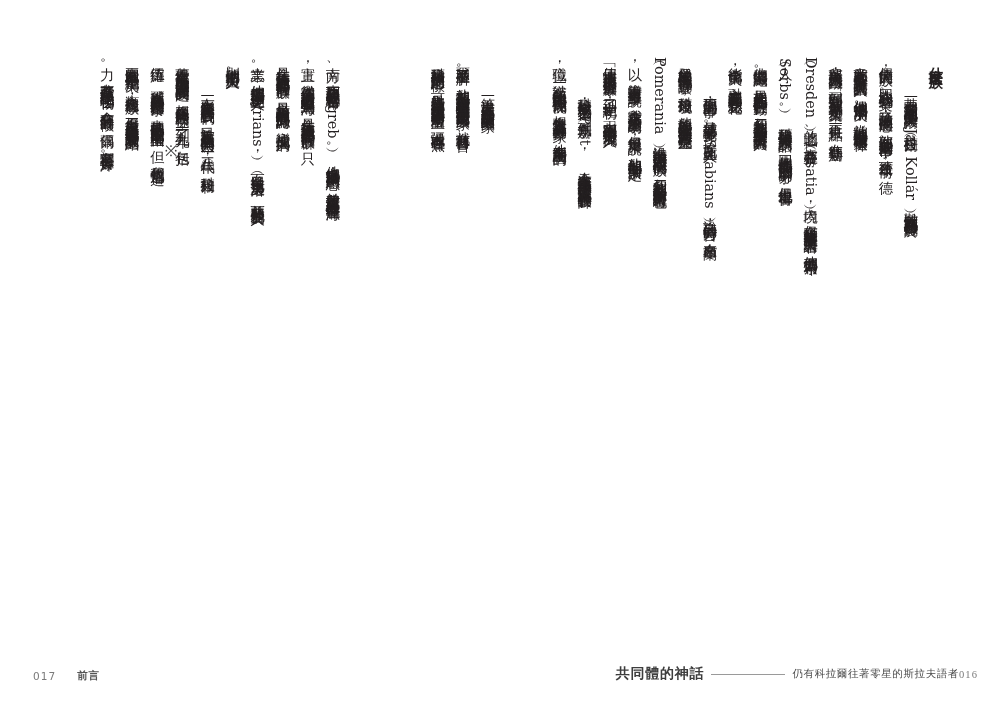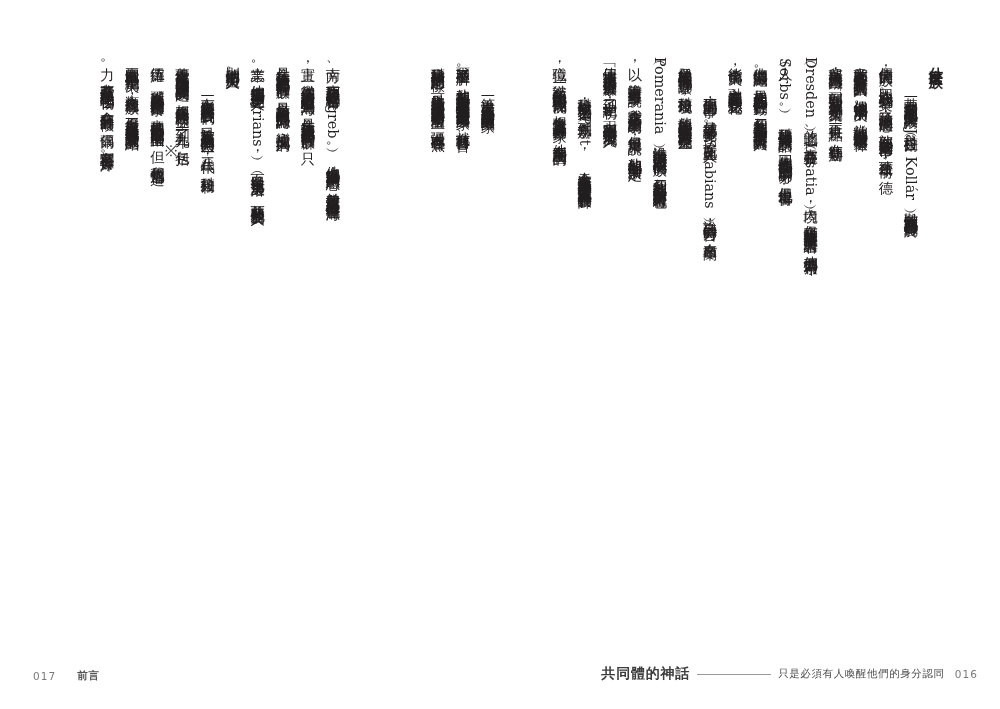--- a/index.html
+++ b/index.html
@@ -138,21 +138,22 @@
     background: #9a9a9a;
     margin: 0 7px;
     vertical-align: middle;
   }
   .subtitle {
     font-size: 10.5px;
     color: #4a4a4a;
     letter-spacing: 0.6px;
   }
   .folio-right {
-    margin-left: 10px;
+    margin-left: 0;
+    font-family: Liberation Serif, serif;
   }
 </style>
 </head>
 <body>
 
 <div id="spread">
 
   <div class="page" id="page-right">
 
     <div class="textblock" id="body-right">
@@ -170,21 +171,21 @@
         <div>（<span class="latin">Pomerania</span>）沿海地區的德意志人可以組成一個民族，匈牙利北部和波希米亞的斯拉夫語者也可</div>
         <div>以，這當中還有很多故事可說。我會在接下來的章節說明，但是簡單來說，他和他的朋友漸漸決定</div>
         <div>使用「捷克斯拉夫」來形容這個族群。到了二十世紀初，大家都叫他們「捷克斯洛伐克人」。</div>
         <div>　　科拉爾完成學業之後，到佩斯（<span class="latin">Pest</span>，今天布達佩斯的東半部）接下斯洛伐克路德教會的牧師</div>
         <div>職位，結識一名年紀比他小但同樣充滿熱忱、想像力豐富且有天分的神學家。他來自匈牙利王國的</div>
       </div>
 
     <div class="footer" id="footer-right">
       <span class="booktitle">共同體的神話</span>
       <span class="rule"></span>
-      <span class="subtitle">只是必須有人喚醒他們的身分認同</span>
+      <span class="subtitle">仍有科拉爾往著零星的斯拉夫語者</span>
       <span class="folio folio-right">016</span>
     </div>
   </div>
 
   <div class="page" id="page-left">
 
     <div class="textblock" id="body-left">
         <div>南方、克羅埃西亞的首都札格雷布（<span class="latin">Zagreb</span>）。他也接觸過赫爾德的思想，並發覺克羅埃西亞人聽得懂住在黑海</div>
         <div>實上，從我們今天所說的斯洛維尼亞一直到黑海，是住在這片廣大地區的人都屬於同一個族群，只</div>
         <div>是住在這片廣大地區的人都屬於同一個族群，只是必須有人喚醒他們的身分認同。這變成他個人的</div>

